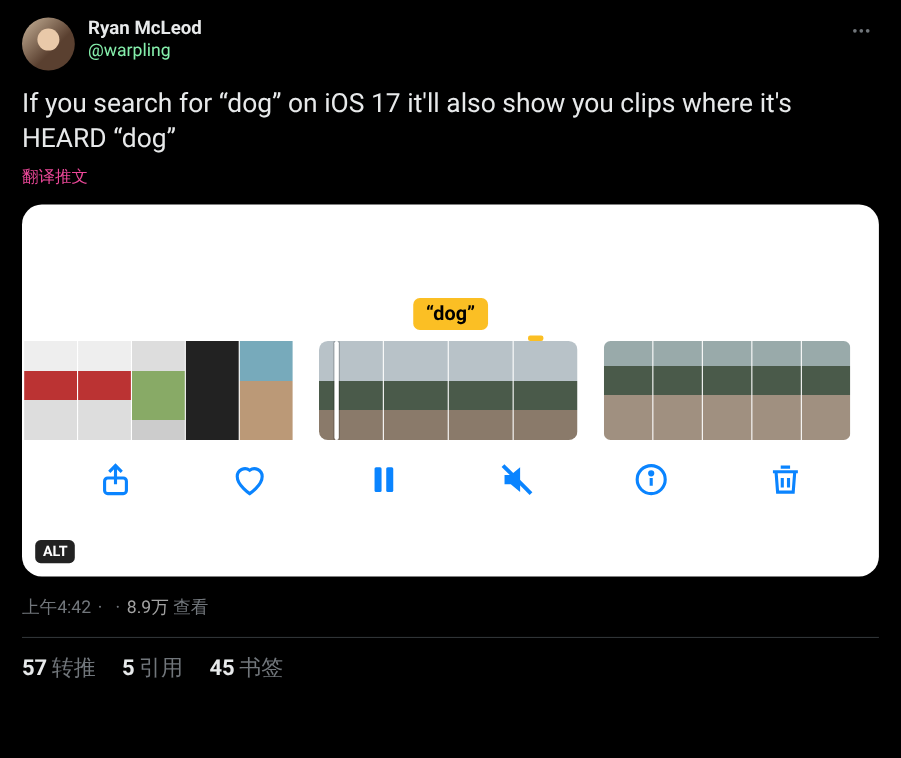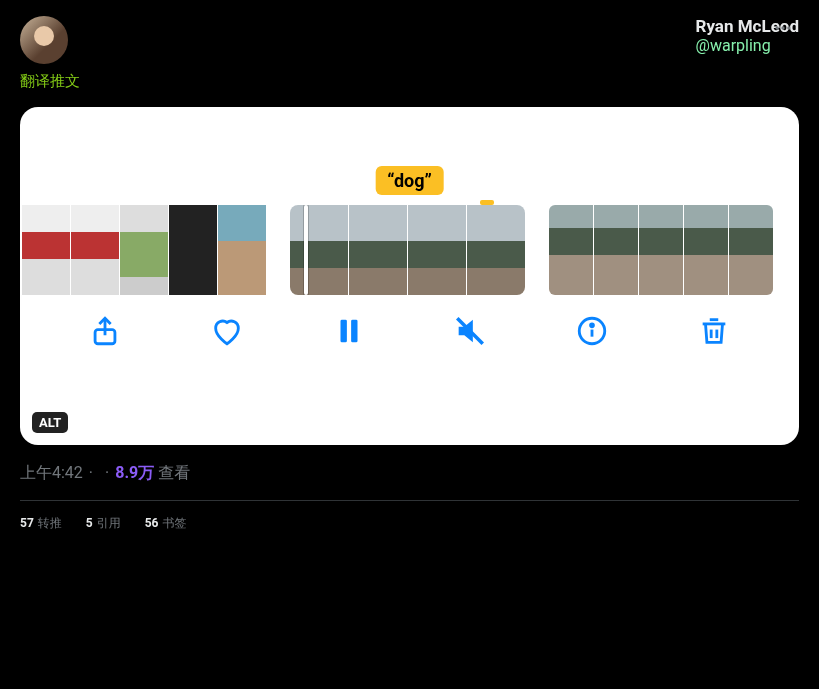--- a/index.html
+++ b/index.html
@@ -8,21 +8,21 @@
     font-family: -apple-system, BlinkMacSystemFont, "Segoe UI", Roboto, Helvetica, Arial, sans-serif;
     width: 819px;
     height: 689px;
     overflow: hidden;
     color: #e7e9ea;
   }
   .tweet {
     padding: 16px 20px;
     position: relative;
   }
-  .header { display: flex; align-items: flex-start; gap: 12px; justify-content: space-between; }
+  .header { display: flex; align-items: flex-start; gap: 12px; }
   .avatar {
     width: 48px; height: 48px; border-radius: 50%;
     background: linear-gradient(135deg,#c9b49a 0%, #5a4030 60%);
     flex-shrink: 0; overflow: hidden; position: relative;
   }
   .avatar::after {
     content:""; position:absolute; left:14px; top:10px; width:20px; height:20px;
     border-radius:50%; background:#e9c9a9;
   }
   .names { display:flex; flex-direction:column; line-height:1.2; }
@@ -30,27 +30,27 @@
   .handle { font-size:16px; color:#86efac; }
   .more {
     position:absolute; right:24px; top:16px; color:#71767b;
     width:24px; height:24px; display:flex; align-items:center; justify-content:center;
     cursor:pointer;
   }
   .more svg { width:20px; height:20px; }
   .tweet-text {
     margin-top:14px; font-size:24px; line-height:1.35; color:#e7e9ea;
   }
-  .translate-link { margin-top:8px; font-size:15px; color:#84cc16; cursor:pointer; display:inline-block; }
+  .translate-link { margin-top:8px; font-size:15px; color:#ec4899; cursor:pointer; display:inline-block; }
 
   .media-card {
     margin-top:16px; border-radius:18px; background:#fff; overflow:hidden;
     position:relative; height:338px;
   }
-  .whitespace { height:98px; position:relative; }
+  .whitespace { height:124px; position:relative; }
   .search-tag {
     position:absolute; left:50%; transform:translateX(-50%);
     bottom:10px;
     background:#fbbf24; color:#000; font-weight:700; font-size:18px;
     padding:4px 12px; border-radius:6px;
   }
   .tick {
     position:absolute; left:59%; bottom:0; width:14px; height:5px; background:#fbbf24; border-radius:2px;
   }
   .strip { display:flex; height:90px; gap:24px; padding:0 2px; align-items:stretch; }
@@ -76,24 +76,24 @@
     position:absolute; left:12px; bottom:12px;
     background:#222; color:#fff; font-size:13px; font-weight:700;
     padding:3px 7px; border-radius:5px;
   }
 
   .meta-line {
     margin-top:18px; font-size:16px; color:#71767b;
     display:flex; align-items:flex-start; flex-wrap:wrap; gap:0;
   }
   .meta-line .sep::before { content:"·"; margin:0 6px; }
-  .meta-line .bold { color:#8b5cf6; font-weight:700; }
+  .meta-line .bold { color:#a3a3a3; font-weight:400; }
   .divider { margin-top:16px; border-top:1px solid #2f3336; }
   .stats {
-    margin-top:14px; font-size:12px; color:#71767b;
+    margin-top:14px; font-size:20px; color:#71767b;
     display:flex; gap:24px;
   }
   .stats .num { color:#e7e9ea; font-weight:700; margin-right:4px; }
 </style>
 </head>
 <body>
 
 <div class="tweet">
 
   <div class="header">
@@ -104,20 +104,21 @@
     </div>
     <div class="more">
       <svg viewBox="0 0 24 24" fill="currentColor">
           <circle cx="5" cy="12" r="2"></circle>
           <circle cx="12" cy="12" r="2"></circle>
           <circle cx="19" cy="12" r="2"></circle>
         </svg>
     </div>
   </div>
 
+  <div class="tweet-text">If you search for “dog” on iOS 17 it'll also show you clips where it's HEARD “dog”</div>
   <span class="translate-link">翻译推文</span>
 
   <div class="media-card">
     <div class="whitespace">
       <div class="search-tag">“dog”</div>
       <div class="tick"></div>
     </div>
     <div class="strip">
       <div class="group g1">
         <div class="thumb"></div>
@@ -198,17 +199,17 @@
   <div class="divider"></div>
 
   <div class="stats">
     <div>
       <span class="num">57</span><span>转推</span>
     </div>
     <div>
       <span class="num">5</span><span>引用</span>
     </div>
     <div>
-      <span class="num">56</span><span>书签</span>
+      <span class="num">45</span><span>书签</span>
     </div>
   </div>
 
 </div>
 
 </body></html>

